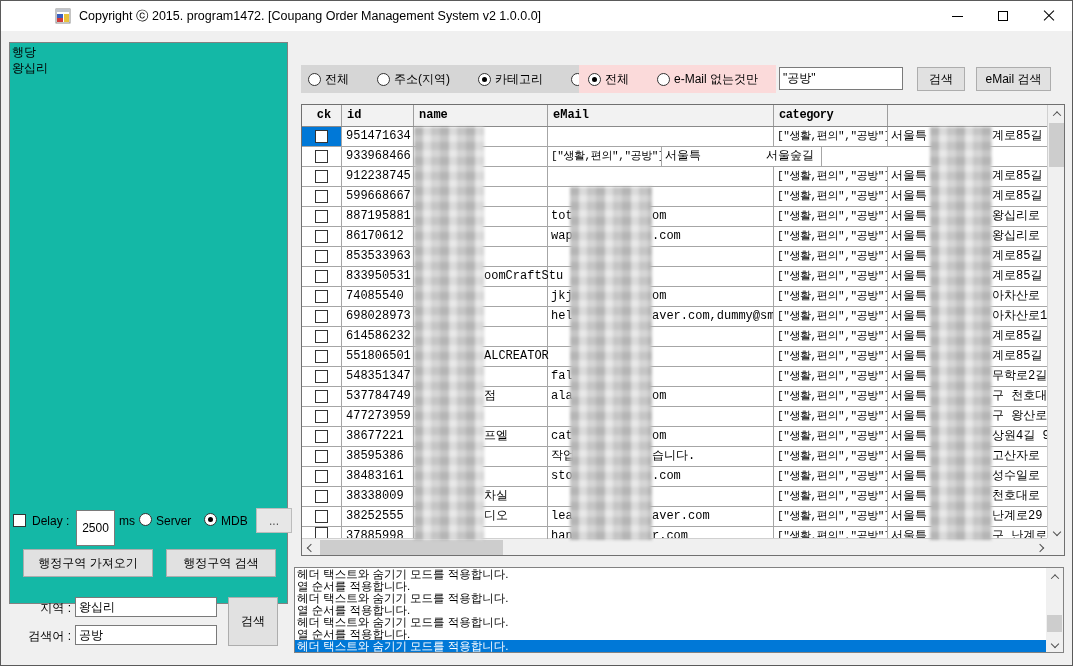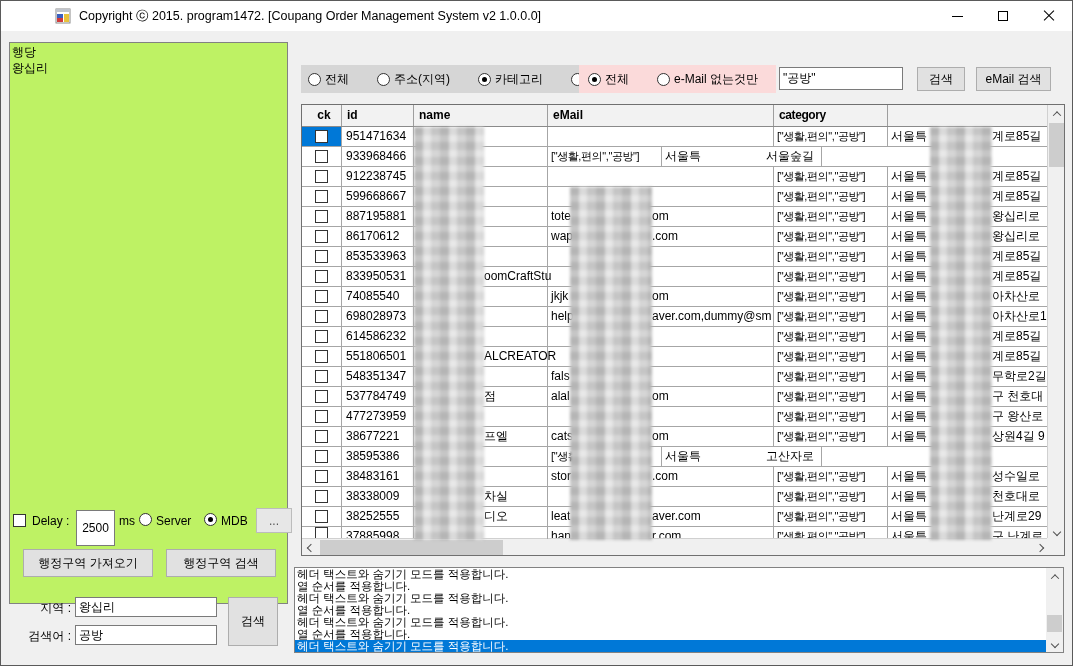--- a/index.html
+++ b/index.html
@@ -14,39 +14,39 @@
   .title-text { margin-left:8px; font-size:12.5px; }
   .win-btns { position:absolute; right:0; top:0; display:flex; }
   .win-btn { width:46px; height:30px; display:flex; align-items:center; justify-content:center; background:#fff; }
   .glyph-min { width:11px; height:1px; background:#000; }
   .glyph-max { width:10px; height:10px; border:1px solid #000; background:transparent; }
   .glyph-close { position:relative; width:12px; height:12px; }
   .glyph-close:before,.glyph-close:after{ content:""; position:absolute; left:-1px; top:5px; width:14px; height:1px; background:#000; }
   .glyph-close:before{ transform:rotate(45deg);} .glyph-close:after{ transform:rotate(-45deg);}
 
   
-  .listbox { position:absolute; left:8px; top:41px; width:279px; height:562px; background:#bef264; border:1px solid #828282; padding:1px 2px; overflow:hidden; }
+  .listbox { position:absolute; left:8px; top:41px; width:279px; height:562px; background:#14b8a6; border:1px solid #828282; padding:1px 2px; overflow:hidden; }
   .listbox .li { line-height:16px; font-size:12px; }
 
   .ctl-label { position:absolute; font-size:12px; line-height:14px; }
   .checkbox { width:13px; height:13px; border:1px solid #333; background:#fff; display:inline-block; }
   .radio { width:13px; height:13px; border:1px solid #333; border-radius:50%; background:#fff; display:inline-block; position:relative; }
   .radio.sel:after { content:""; position:absolute; left:3px; top:3px; width:5px; height:5px; border-radius:50%; background:#000; }
   .tbox { background:#fff; border:1px solid #7a7a7a; font-size:12px; font-family:"Liberation Sans",sans-serif; padding:0 3px; }
   .btn { background:#e1e1e1; border:1px solid #adadad; font-size:12px; font-family:"Liberation Sans",sans-serif; display:flex; align-items:center; justify-content:center; cursor:default; }
   .btn.dim { background:#e7e7e7; border-color:#bcbcbc; color:#555; }
 
   
   .strip { position:absolute; top:64px; height:28px; display:flex; align-items:center; gap:28px; }
   .strip-gray { left:300px; width:278px; background:#d6d6d6; padding-left:7px; }
   .strip-pink { left:578px; width:197px; background:#fbdada; padding-left:9px; }
   .radio-item { display:flex; align-items:center; gap:4px; white-space:nowrap; }
 
   
-  .grid { position:absolute; left:300px; top:103px; width:764px; height:452px; border:1px solid #707070; background:#fff; overflow:hidden; }
+  .grid { position:absolute; left:300px; top:103px; width:764px; height:452px; border:1px solid #707070; background:#fff; overflow:hidden;font-family:Liberation Mono, monospace; }
   .ghead { display:flex; height:22px; background:#f2f2f2; border-bottom:1px solid #8a8a8a; width:746px; }
   .ghead .hc { font-weight:700; font-size:12px; line-height:21px; padding-left:5px; border-right:1px solid #9e9e9e; overflow:hidden; }
   .grow { display:flex; height:20px; width:746px; border-bottom:1px solid #a6a6a6; background:#fff; }
   .grow.partial { height:12px; border-bottom:none; overflow:hidden; }
   .cell { border-right:1px solid #a6a6a6; overflow:hidden; position:relative; line-height:19px; font-size:12px; white-space:nowrap; }
   .c0{width:40px;display:flex;align-items:center;justify-content:center;}
   .c1{width:72px;padding-left:4px;}
   .c2{width:134px;overflow:visible;z-index:2;}
   .c3{width:226px;padding-left:3px;}
   .c4{width:114px;padding-left:3px;font-size:11px;letter-spacing:-0.4px;}
@@ -335,20 +335,21 @@
           <div class="cell c3"><span>cats</span><span class="abs-suf">om</span></div>
           <div class="cell c4">["생활,편의","공방"]</div>
           <div class="cell c5"><span>서울특</span><span class="abs-suf">상원4길 9</span></div>
         </div>
         <div class="grow">
           <div class="cell c0">
             <span class="checkbox"></span>
           </div>
           <div class="cell c1">38595386</div>
           <div class="cell c2"></div>
+          <div class="cell c3"><span>작업</span><span class="abs-suf">습니다.</span></div>
           <div class="cell c4">["생활,편의","공방"]</div>
           <div class="cell c5"><span>서울특</span><span class="abs-suf">고산자로</span></div>
         </div>
         <div class="grow">
           <div class="cell c0">
             <span class="checkbox"></span>
           </div>
           <div class="cell c1">38483161</div>
           <div class="cell c2"></div>
           <div class="cell c3"><span>stor</span><span class="abs-suf">.com</span></div>

